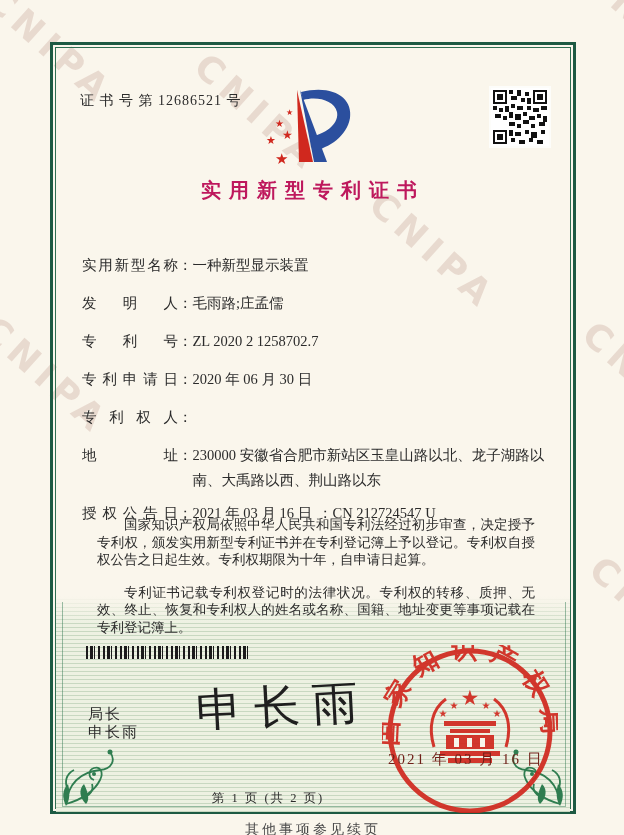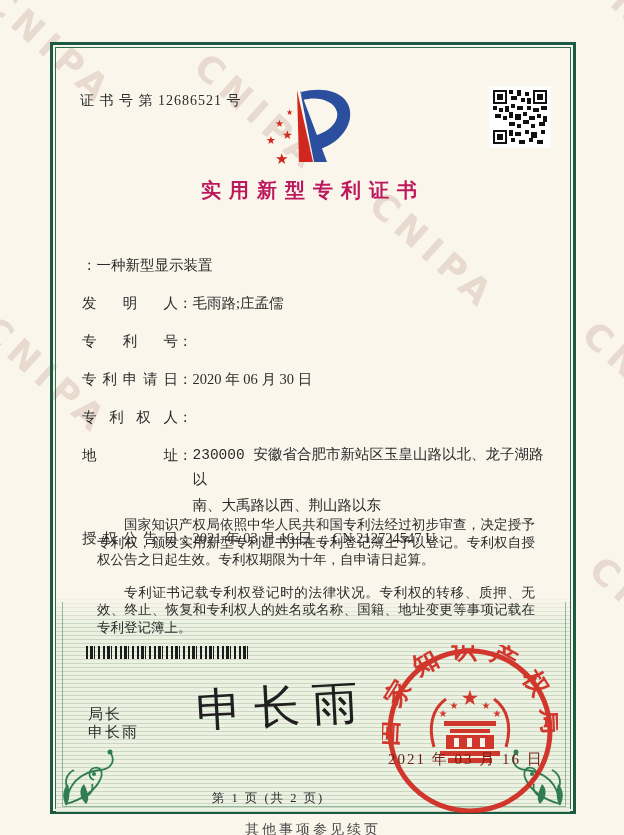--- a/index.html
+++ b/index.html
@@ -170,46 +170,48 @@
         <rect x="14" y="26" width="3" height="2"></rect>
         <rect x="19" y="25" width="2" height="2"></rect>
       <rect x="23" y="26" width="3" height="2"></rect>
     </g>
   </svg>
 
   <div class="title">实用新型专利证书</div>
 
   <div class="fields">
     <div class="frow">
+      <span class="flabel">实用新型名称</span>
       <span class="fcolon">：</span>
       <span class="fvalue">一种新型显示装置</span>
     </div>
     <div class="frow">
       <span class="flabel">发明人</span>
       <span class="fcolon">：</span>
       <span class="fvalue">毛雨路;庄孟儒</span>
     </div>
     <div class="frow">
       <span class="flabel">专利号</span>
       <span class="fcolon">：</span>
+      <span class="fvalue">ZL 2020 2 1258702.7</span>
     </div>
     <div class="frow">
       <span class="flabel">专利申请日</span>
       <span class="fcolon">：</span>
       <span class="fvalue">2020 年 06 月 30 日</span>
     </div>
     <div class="frow">
       <span class="flabel">专利权人</span>
       <span class="fcolon">：</span>
     </div>
     <div class="frow">
       <span class="flabel">地址</span>
       <span class="fcolon">：</span>
       <span class="fvalue">
-        <span style="display:block;font-family:Liberation Mono, monospace;">230000 安徽省合肥市新站区玉皇山路以北、龙子湖路以</span>
+        <span style="display:block;">230000 安徽省合肥市新站区玉皇山路以北、龙子湖路以</span>
         <span style="display:block;">南、大禹路以西、荆山路以东</span>
       </span>
     </div>
     <div class="frow" style="margin-top:-5px;">
       <span class="flabel">授权公告日</span>
       <span class="fcolon">：</span>
       <span class="fvalue">2021 年 03 月 16 日</span>
       <span class="grant2">
         <span class="fcolon">：</span>
         <span>CN 212724547 U</span>

